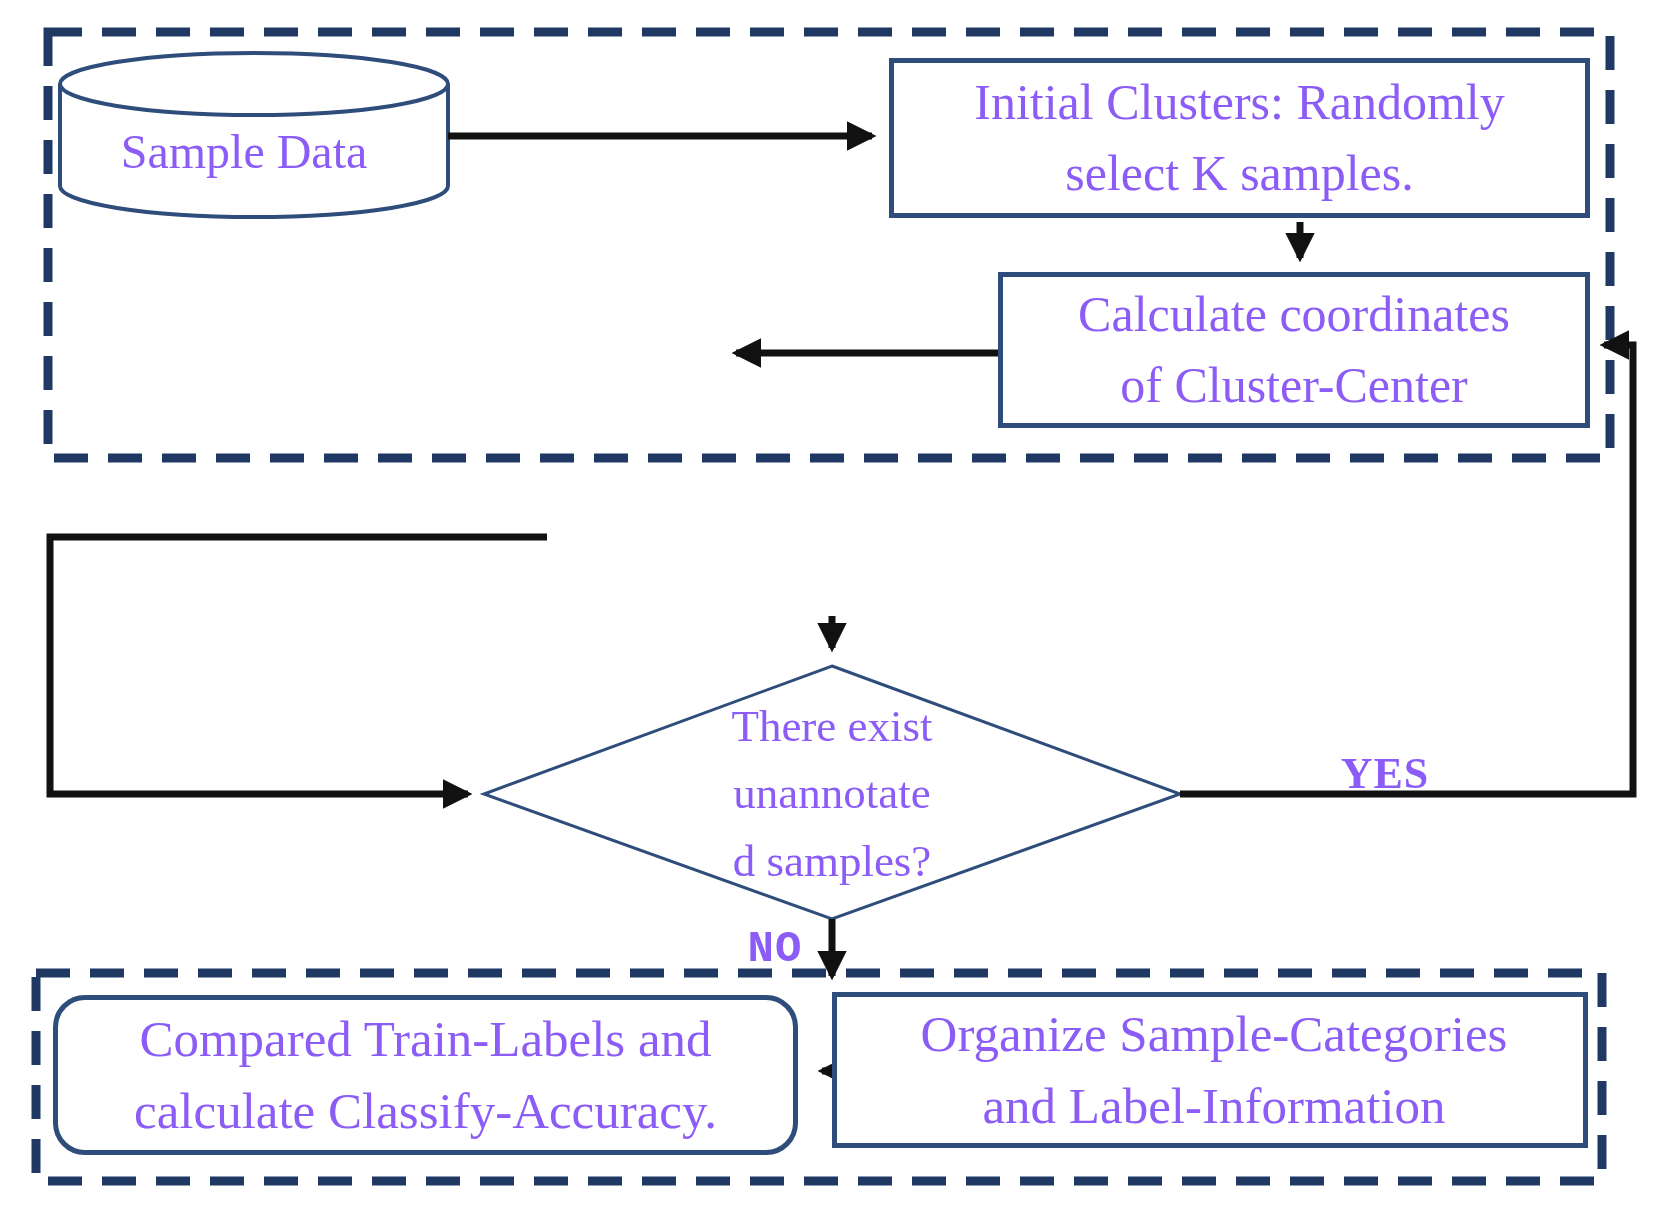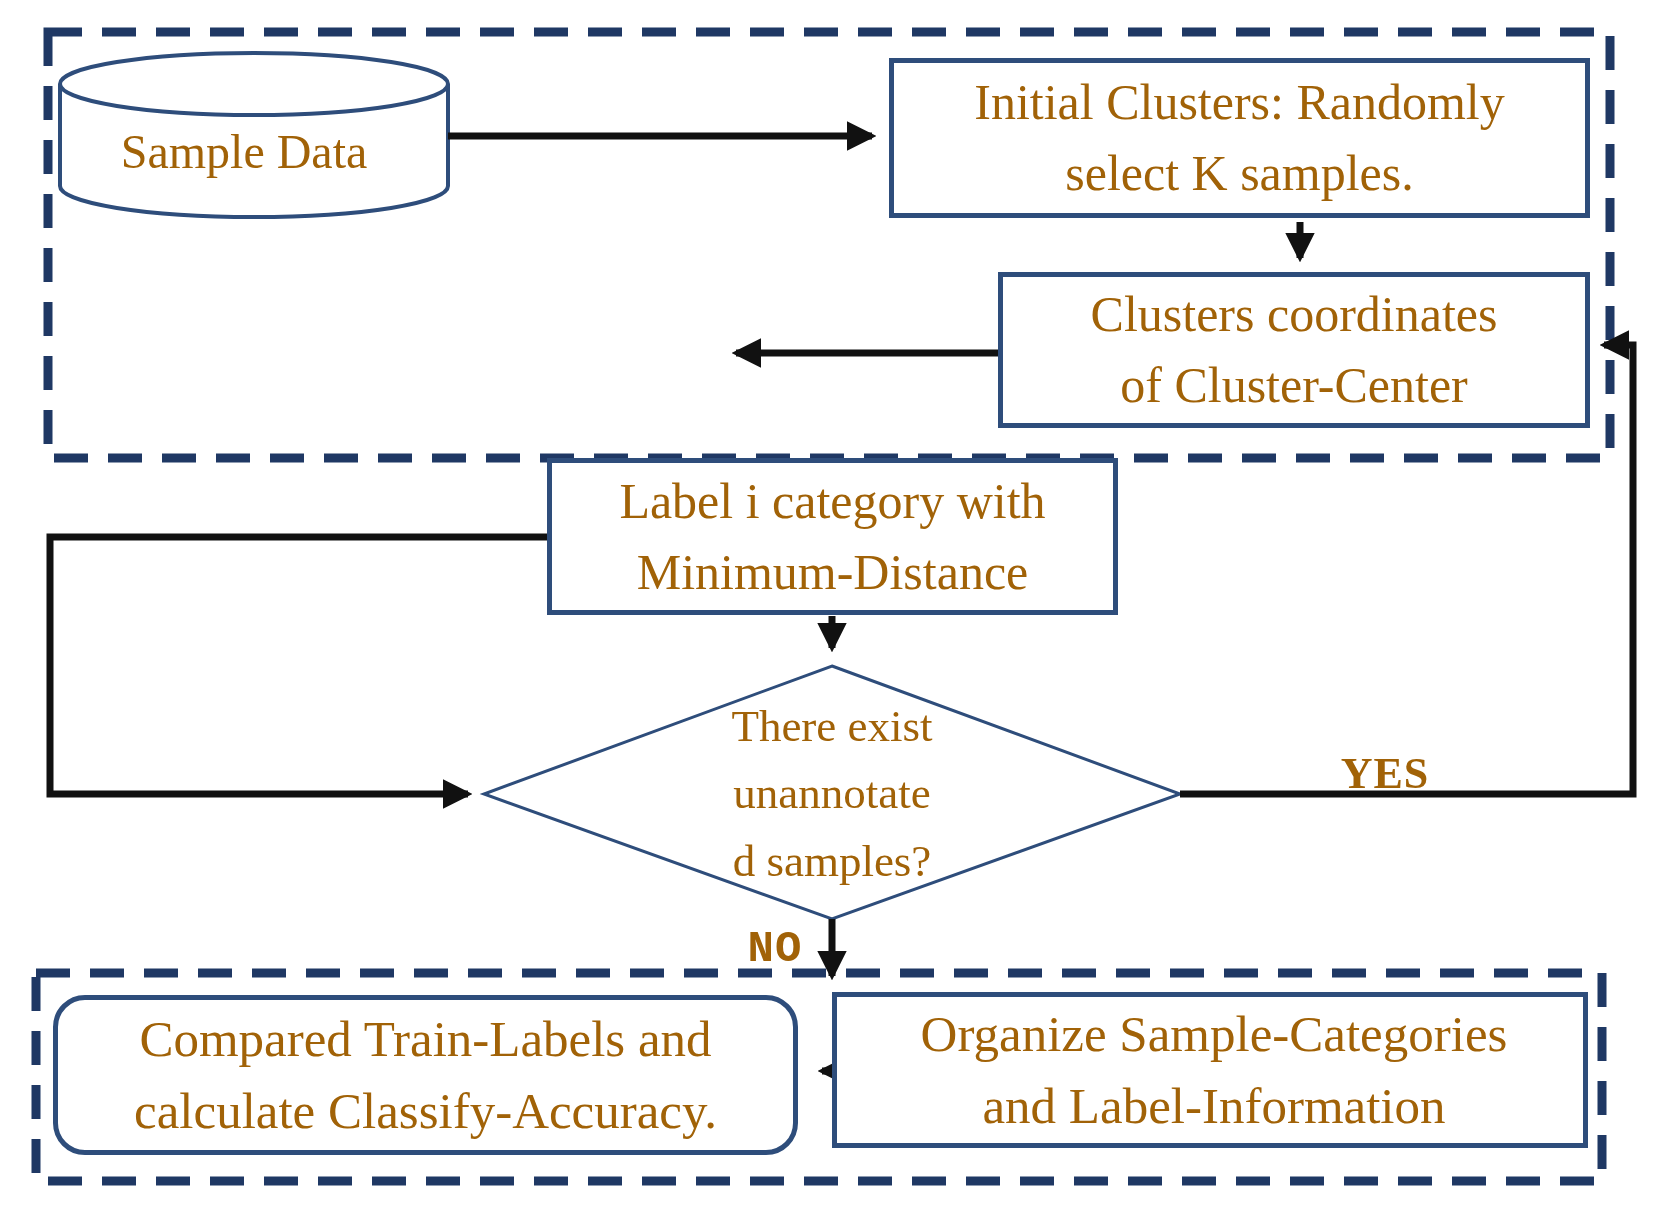--- a/index.html
+++ b/index.html
@@ -1,21 +1,21 @@
 <!DOCTYPE html>
 <html><head>
 <meta charset="utf-8">
 <style>
   html,body{margin:0;padding:0;background:#ffffff;}
   #stage{
     position:relative;
     width:1655px;height:1226px;
     background:#ffffff;
     font-family:"Liberation Serif","DejaVu Serif",serif;
-    color:#a16207;
+    color:#8b5cf6;
     overflow:hidden;
   }
   #wires{position:absolute;left:0;top:0;width:1655px;height:1226px;}
   .node{
     position:absolute;
     box-sizing:border-box;
     background:#ffffff;
     border:5px solid #2e4d7b;
     display:flex;align-items:center;justify-content:center;
     text-align:center;
@@ -62,25 +62,23 @@
     <polyline points="547,537 50,537 50,794 468,794" fill="none" stroke="#111111" stroke-width="7" stroke-linejoin="miter" marker-end="url(#ah)"></polyline>
     <polyline points="1180,794 1633,794 1633,345 1604,345" fill="none" stroke="#111111" stroke-width="7" stroke-linejoin="miter" marker-end="url(#ah)"></polyline>
     <line x1="832" y1="919" x2="832" y2="976" stroke="#111111" stroke-width="7" marker-end="url(#ah)"></line>
     <line x1="832" y1="1071" x2="822" y2="1071" stroke="#111111" stroke-width="7" marker-end="url(#ah)"></line>
   </svg>
 
   <div class="node" style="left:889px;top:58px;width:701px;height:160px;">Initial Clusters: Randomly
 select K samples.</div>
 
 
-  <div class="node" style="left:998px;top:272px;width:592px;height:156px;">Clusters coordinates
+  <div class="node" style="left:998px;top:272px;width:592px;height:156px;">Calculate coordinates
 of Cluster-Center</div>
 
-  <div class="node" style="left:547px;top:458px;width:571px;height:157px;">Label i category with
-Minimum-Distance</div>
 
   <div class="node big" style="left:53px;top:995px;width:745px;height:160px;border-radius:32px;">Compared Train-Labels and
 calculate Classify-Accuracy.</div>
 
   <div class="node big" style="left:832px;top:992px;width:756px;height:156px;padding-left:8px;">Organize Sample-Categories
 and Label-Information</div>
 
   <div class="floating-label cyl-text" style="left:64px;top:118px;width:360px;height:66px;">Sample Data</div>
 
   <div class="floating-label diamond-text" style="left:632px;top:676px;width:400px;height:236px;font-family:Liberation Serif, serif;">There exist

